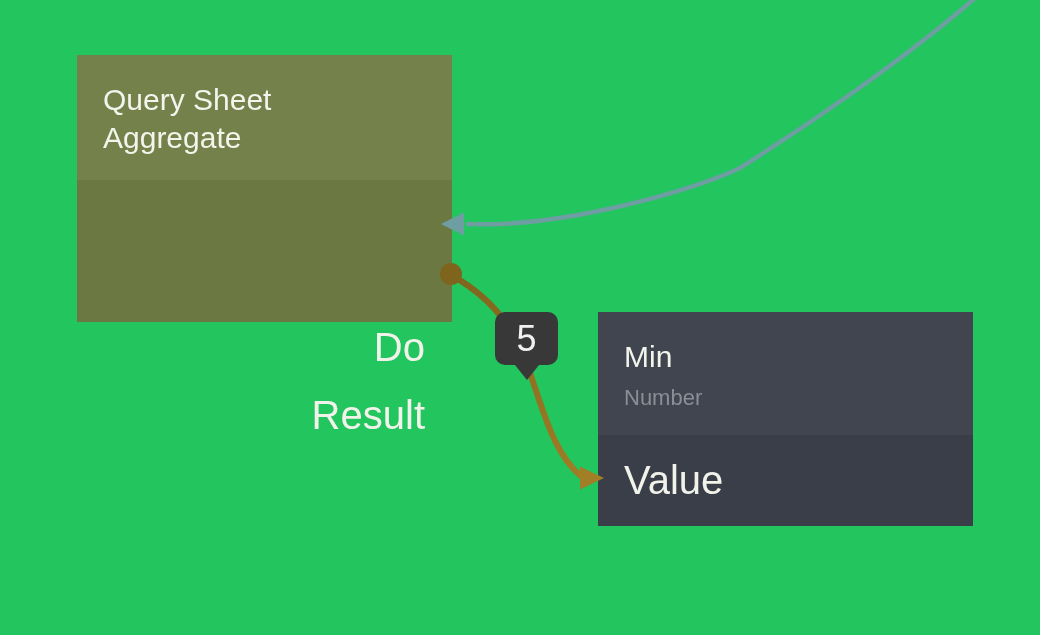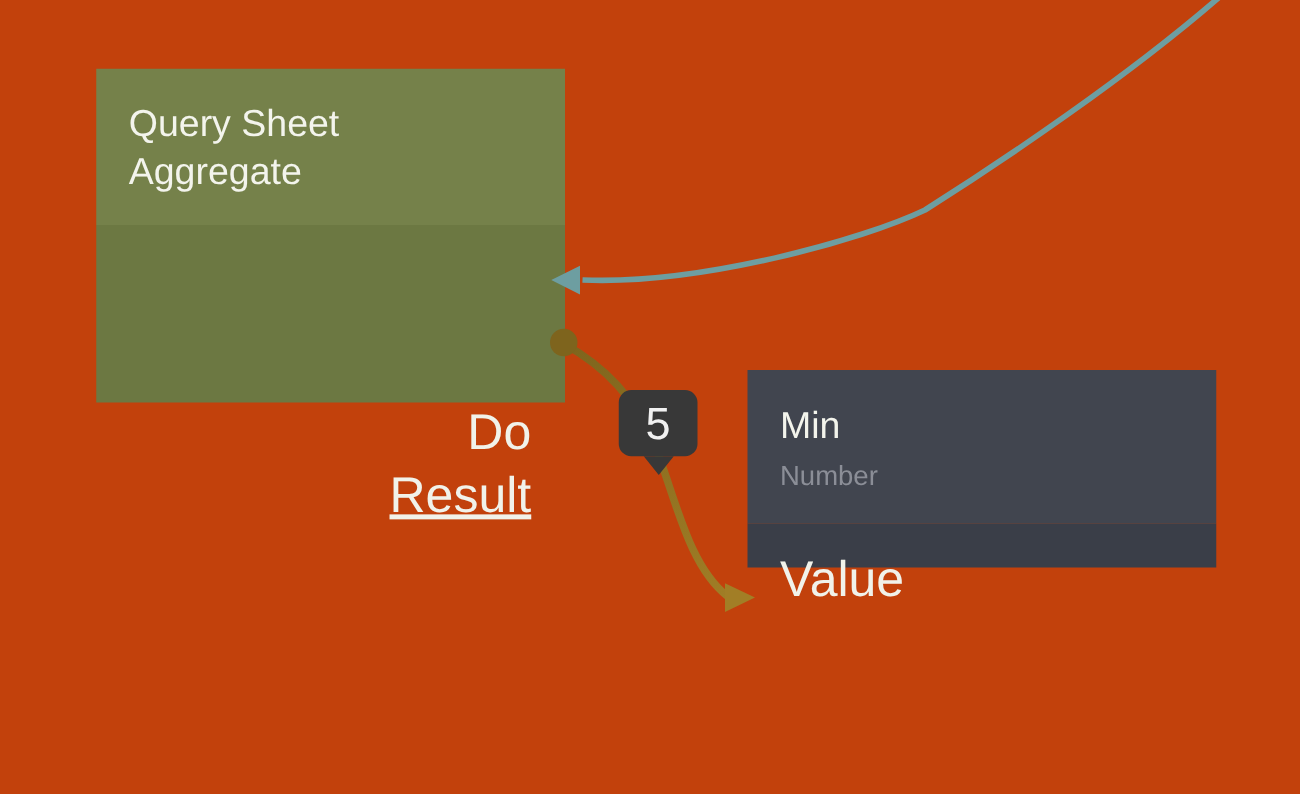--- a/index.html
+++ b/index.html
@@ -4,59 +4,59 @@
 <style>
   html,body{margin:0;padding:0;}
   body{
     font-family:"Liberation Sans","DejaVu Sans",sans-serif;
     background:#202020;
   }
   .canvas{
     position:relative;
     width:1040px;height:635px;
     overflow:hidden;
-    background:#c2410c;
+    background:#22c55e;
   }
   .node{
     position:absolute;
     display:flex;
     flex-direction:column;
   }
   .node-header{ position:relative; }
   .node-body{ position:relative; flex:1; }
   .node-title{
     font-size:30px;
     line-height:38px;
     color:#f3f4ec;
   }
   #node-qsa{ left:77px; top:55px; width:375px; height:267px; }
   #node-qsa .node-header{ height:125px; background:#75814a; }
   #node-qsa .node-body{ background:#6c7842; }
   #node-qsa .node-title{ padding:26px 0 0 26px; width:300px; }
 
-  #node-min{ left:598px; top:296px; width:375px; height:158px; }
+  #node-min{ left:598px; top:312px; width:375px; height:214px; }
   #node-min .node-header{ height:123px; background:#41454f; }
   #node-min .node-body{ background:#3a3e48;text-align:center; }
   #node-min .node-title{ padding:26px 0 0 26px; }
   .node-subtitle{
     font-size:22px;
     line-height:38px;
     color:#8b8e97;
   }
   .port-label{
     position:absolute;
     font-size:40px;
     color:#f1f2ea;
     transform:translateY(-50%);
     white-space:nowrap;
   }
   .port-right{ right:27px; text-align:right; }
   .port-left{ left:26px; }
   #port-do{ top:167px; }
-  #port-result{ top:217px;text-decoration:underline; }
+  #port-result{ top:235px; }
   #port-value{ top:45px; }
 
   svg.wires{
     position:absolute;
     left:0;top:0;
     pointer-events:none;
   }
   svg.wires .hit{ pointer-events:stroke; }
 
   .value-badge{

